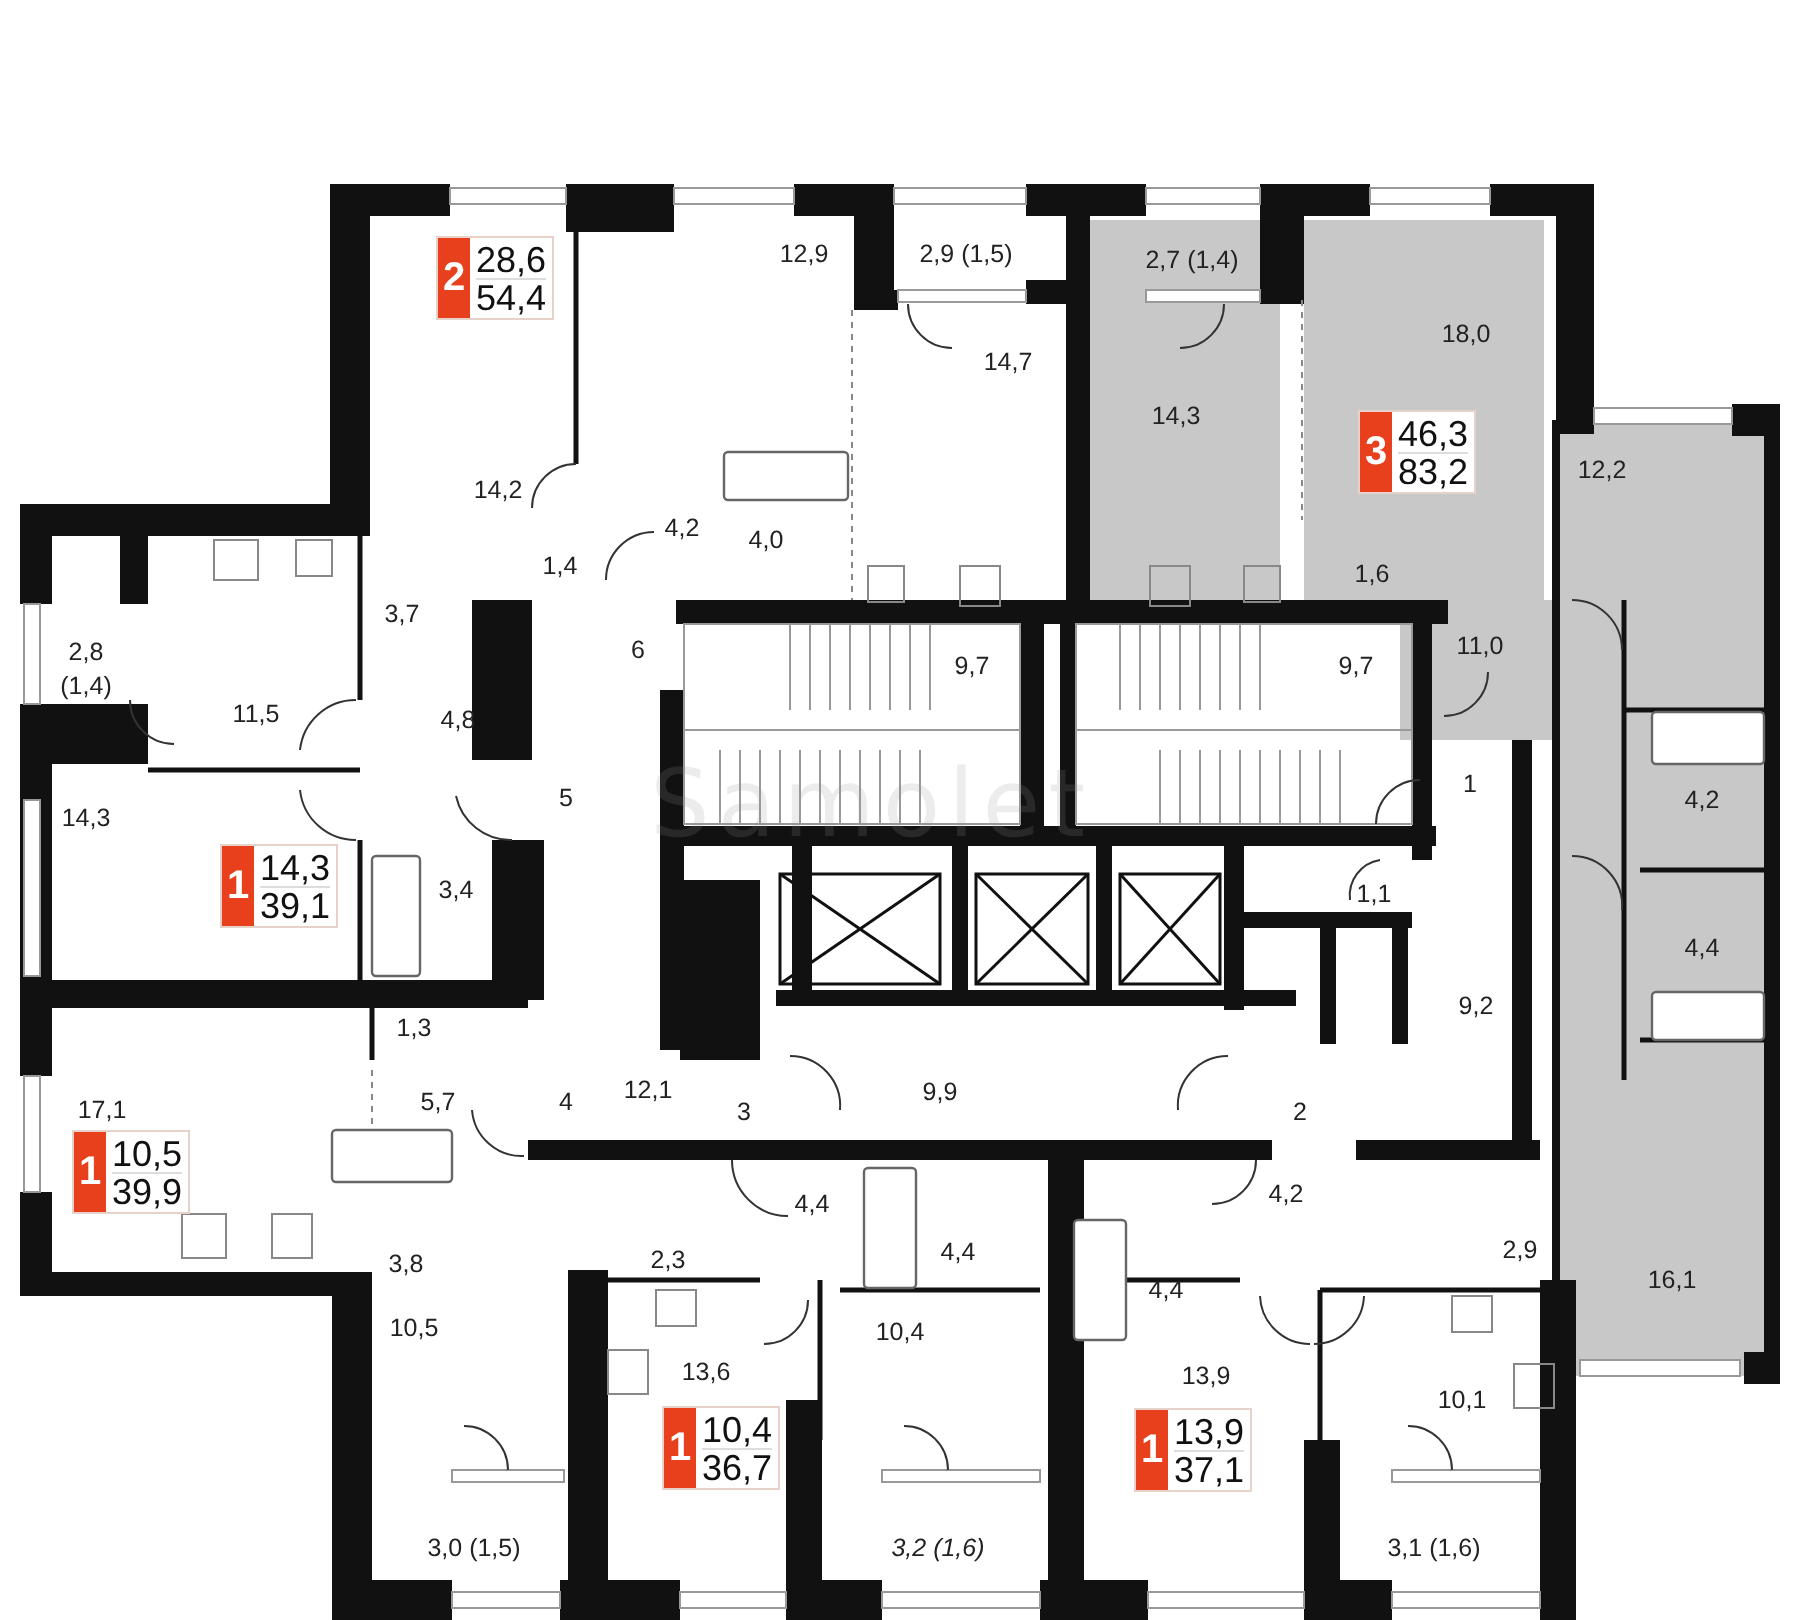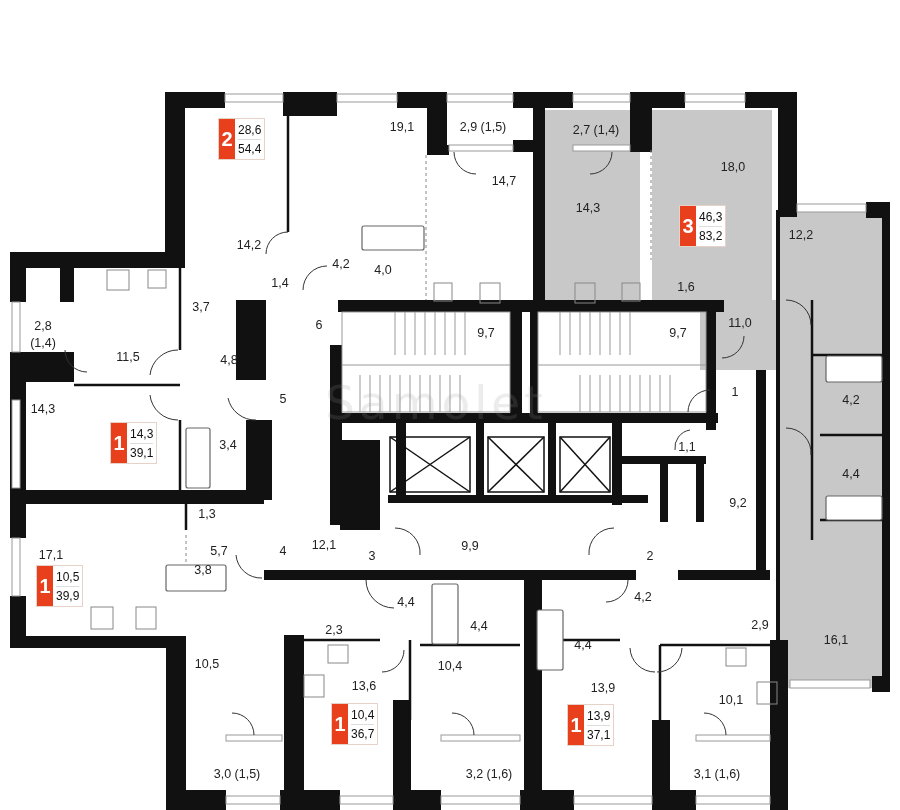--- a/index.html
+++ b/index.html
@@ -2,21 +2,21 @@
 <html><head>
 <meta charset="utf-8">
 <style>
   html,body{margin:0;padding:0;background:#ffffff;}
   body{width:900px;height:810px;position:relative;overflow:hidden;font-family:"Liberation Sans",sans-serif;}
   #plan{position:absolute;left:0;top:0;width:900px;height:810px;}
   .lbl{position:absolute;font-size:12.5px;color:#222;white-space:nowrap;transform:translate(-50%,-50%);line-height:1;}
   .badge{position:absolute;display:flex;height:40px;border:1px solid #e6d2c8;background:#fff;}
   .badge .rooms{width:16px;background:#e8401c;color:#fff;font-weight:bold;font-size:20px;display:flex;align-items:center;justify-content:center;}
   .badge .vals{display:flex;flex-direction:column;justify-content:center;padding:0 3px;}
-  .badge .vals span{font-size:12px;line-height:18px;color:#111;}
+  .badge .vals span{font-size:18px;line-height:18px;color:#111;}
   .badge .vals span.top{border-bottom:1px solid #ddd;}
   .wm{position:absolute;left:325px;top:375px;font-size:47px;color:rgba(150,150,150,0.18);letter-spacing:4px;font-family:"DejaVu Sans",sans-serif;}
 </style>
 </head>
 <body>
 
 <svg id="plan" viewBox="0 0 900 810" xmlns="http://www.w3.org/2000/svg">
 
   <g fill="#c8c8c8">
     <rect x="545" y="110" width="93" height="44"></rect>
@@ -291,21 +291,21 @@
 </div>
 <div class="badge" style="left:567px;top:704px;">
   <div class="rooms">1</div>
   <div class="vals">
       <span class="top">13,9</span>
       <span>37,1</span>
     </div>
 </div>
 
 <div id="labels">
-    <div class="lbl" style="left: 402px; top: 127px;">19,1</div>
+    <div class="lbl" style="left: 402px; top: 127px;">12,9</div>
     <div class="lbl" style="left: 483px; top: 127px;">2,9 (1,5)</div>
     <div class="lbl" style="left: 504px; top: 181px;">14,7</div>
     <div class="lbl" style="left: 249px; top: 245px;">14,2</div>
     <div class="lbl" style="left: 341px; top: 264px;">4,2</div>
     <div class="lbl" style="left: 383px; top: 270px;">4,0</div>
     <div class="lbl" style="left: 280px; top: 283px;">1,4</div>
     <div class="lbl" style="left: 596px; top: 130px;">2,7 (1,4)</div>
     <div class="lbl" style="left: 733px; top: 167px;">18,0</div>
     <div class="lbl" style="left: 588px; top: 208px;">14,3</div>
     <div class="lbl" style="left: 801px; top: 235px;">12,2</div>
@@ -331,26 +331,26 @@
     <div class="lbl" style="left: 324px; top: 545px;">12,1</div>
     <div class="lbl" style="left: 470px; top: 546px;">9,9</div>
     <div class="lbl" style="left: 51px; top: 555px;">17,1</div>
     <div class="lbl" style="left: 219px; top: 551px;">5,7</div>
     <div class="lbl" style="left: 283px; top: 551px;">4</div>
     <div class="lbl" style="left: 372px; top: 556px;">3</div>
     <div class="lbl" style="left: 650px; top: 556px;">2</div>
     <div class="lbl" style="left: 406px; top: 602px;">4,4</div>
     <div class="lbl" style="left: 479px; top: 626px;">4,4</div>
     <div class="lbl" style="left: 643px; top: 597px;">4,2</div>
-    <div class="lbl" style="left: 203px; top: 570px;">3,8</div>
+    <div class="lbl" style="left: 203px; top: 632px;">3,8</div>
     <div class="lbl" style="left: 334px; top: 630px;">2,3</div>
     <div class="lbl" style="left: 760px; top: 625px;">2,9</div>
     <div class="lbl" style="left: 583px; top: 645px;">4,4</div>
     <div class="lbl" style="left: 450px; top: 666px;">10,4</div>
     <div class="lbl" style="left: 836px; top: 640px;">16,1</div>
     <div class="lbl" style="left: 207px; top: 664px;">10,5</div>
-    <div class="lbl" style="left: 353px; top: 686px; margin-left: 11px;">13,6</div>
+    <div class="lbl" style="left: 353px; top: 686px;">13,6</div>
     <div class="lbl" style="left: 603px; top: 688px;">13,9</div>
     <div class="lbl" style="left: 731px; top: 700px;">10,1</div>
     <div class="lbl" style="left: 237px; top: 774px;">3,0 (1,5)</div>
-    <div class="lbl" style="left: 489px; top: 774px;">3,2 (1,6)</div>
+    <div class="lbl" style="left: 469px; top: 774px; font-style: italic;">3,2 (1,6)</div>
     <div class="lbl" style="left: 717px; top: 774px;">3,1 (1,6)</div>
   </div>
 
 </body></html>

